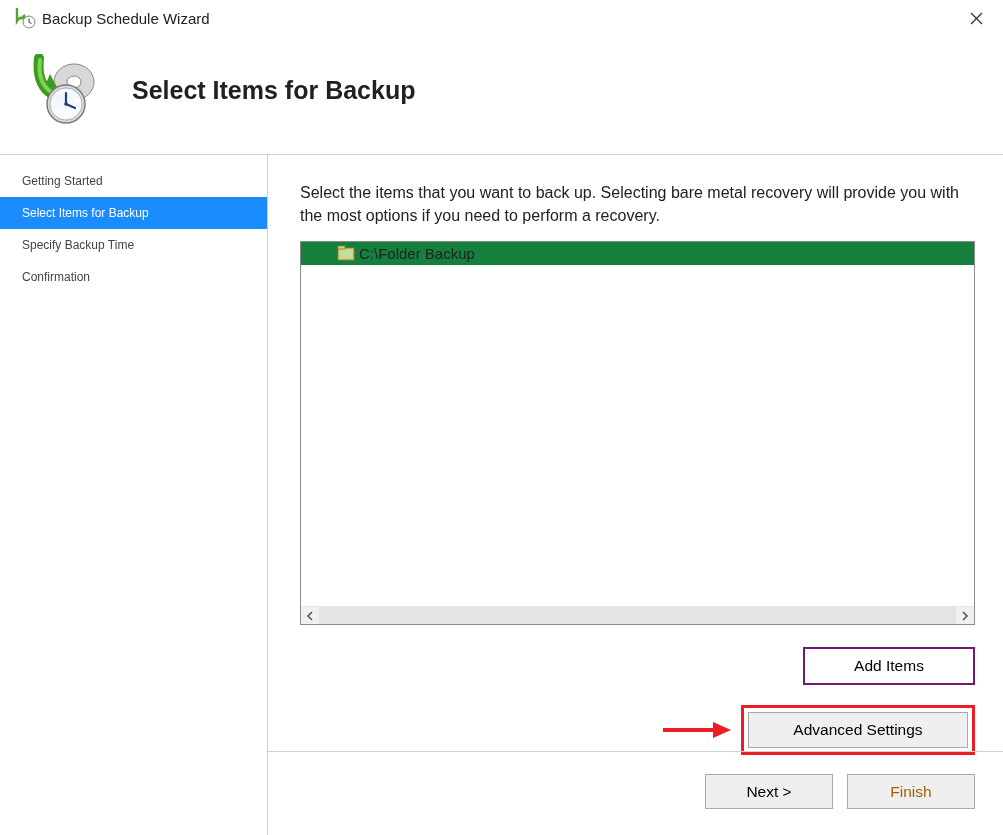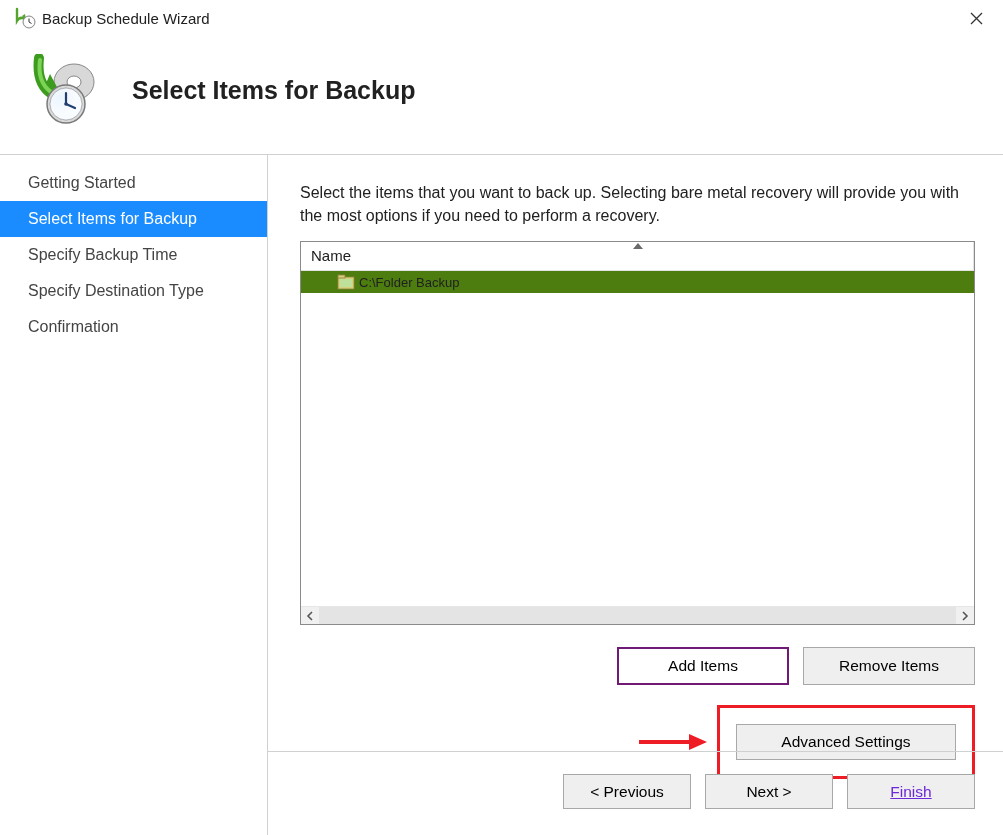--- a/index.html
+++ b/index.html
@@ -73,22 +73,22 @@
   }
 
   
   .steps {
     width: 268px;
     border-right: 1px solid var(--border);
     padding: 10px 0;
     flex: 0 0 auto;
   }
   .step {
-    padding: 9px 28px;
-    font-size: 16px;
+    padding: 9px 22px;
+    font-size: 12px;
     color: #444;
     white-space: nowrap;
     overflow: hidden;
     text-overflow: ellipsis;
   }
   .step.active {
     background: var(--sel-blue);
     color: #ffffff;
   }
 
@@ -133,24 +133,23 @@
     font-size: 10px;
     color: #666;
   }
   .list-body {
     flex: 1;
     overflow: auto;
     position: relative;
   }
   .list-row {
     display: flex;
-    align-items: center;
     padding: 3px 8px 3px 36px;
-    font-size: 13px;
-    background: #4d7c0f;
+    font-size: 15px;
+    background: #15803d;
   }
   .folder-ico {
     width: 18px; height: 16px; margin-right: 4px;
     flex: 0 0 auto;
   }
   .h-scrollbar {
     height: 18px;
     background: #f0f0f0;
     display: flex;
     align-items: stretch;
@@ -186,37 +185,36 @@
     align-items: center;
     justify-content: center;
     font-family: inherit;
     cursor: default;
   }
   .btn.primary-outline {
     background: #ffffff;
     border: 2px solid #701a75;
   }
   .btn.disabled {
-    color: #6d28d9;
-    text-decoration: underline;
+    color: #a16207;
   }
   .adv-row {
     display: flex;
     justify-content: flex-end;
     align-items: center;
     margin-top: 20px;
     gap: 4px;
   }
   .adv-arrow {
     width: 72px; height: 20px;
     margin-right: 4px;
   }
   .adv-btn-wrap {
     border: 3px solid var(--red-highlight);
-    padding: 16px;
+    padding: 4px;
   }
   .adv-btn-wrap .btn {
     width: 220px;
     height: 36px;
   }
 
   
   .footer {
     position: absolute;
     left: 268px;
@@ -282,38 +280,27 @@
   </span>
   <h1>Select Items for Backup</h1>
 </div>
 
 <div class="body">
 
   <div class="steps">
     <div class="step">Getting Started</div>
     <div class="step active">Select Items for Backup</div>
     <div class="step">Specify Backup Time</div>
-    <div class="step">Specify Destination Type</div>
     <div class="step">Confirmation</div>
   </div>
 
   <div class="content">
     <p class="instructions">Select the items that you want to back up. Selecting bare metal recovery will provide you with the most options if you need to perform a recovery.</p>
 
     <div class="listbox">
-      <div class="list-header">
-        <div class="col-header">
-          <span>Name</span>
-        </div>
-        <span class="col-sorter">
-          <svg width="10" height="6" viewBox="0 0 10 6">
-              <path d="M0 6 L5 0 L10 6 Z" fill="#6a6a6a"></path>
-            </svg>
-        </span>
-      </div>
       <div class="list-body">
         <div class="list-row">
           <span class="folder-ico">
             <svg viewBox="0 0 18 16">
               <rect x="1" y="3" width="16" height="12" fill="#d8cf7a" stroke="#8a833e" stroke-width="0.8"></rect>
               <rect x="1" y="1" width="7" height="3" fill="#d8cf7a" stroke="#8a833e" stroke-width="0.8"></rect>
               <rect x="3" y="5" width="12" height="8" fill="#bfe09a"></rect>
             </svg>
           </span>
           <span>C:\Folder Backup</span>
@@ -329,34 +316,32 @@
         <div class="arrow">
           <svg width="8" height="10" viewBox="0 0 8 10">
               <path d="M2 1 L6 5 L2 9" stroke="#555" stroke-width="1.6" fill="none"></path>
             </svg>
         </div>
       </div>
     </div>
 
     <div class="item-actions">
       <button class="btn primary-outline">Add Items</button>
-      <button class="btn">Remove Items</button>
     </div>
 
     <div class="adv-row">
       <span class="adv-arrow">
         <svg viewBox="0 0 72 20">
           <line x1="2" y1="10" x2="56" y2="10" stroke="#ee1c25" stroke-width="4"></line>
           <path d="M52 2 L70 10 L52 18 Z" fill="#ee1c25"></path>
         </svg>
       </span>
       <span class="adv-btn-wrap">
         <button class="btn">Advanced Settings</button>
       </span>
     </div>
   </div>
 </div>
 
 <div class="footer">
-  <button class="btn">&lt; Previous</button>
   <button class="btn">Next &gt;</button>
   <button class="btn disabled">Finish</button>
 </div>
 
 </body></html>

